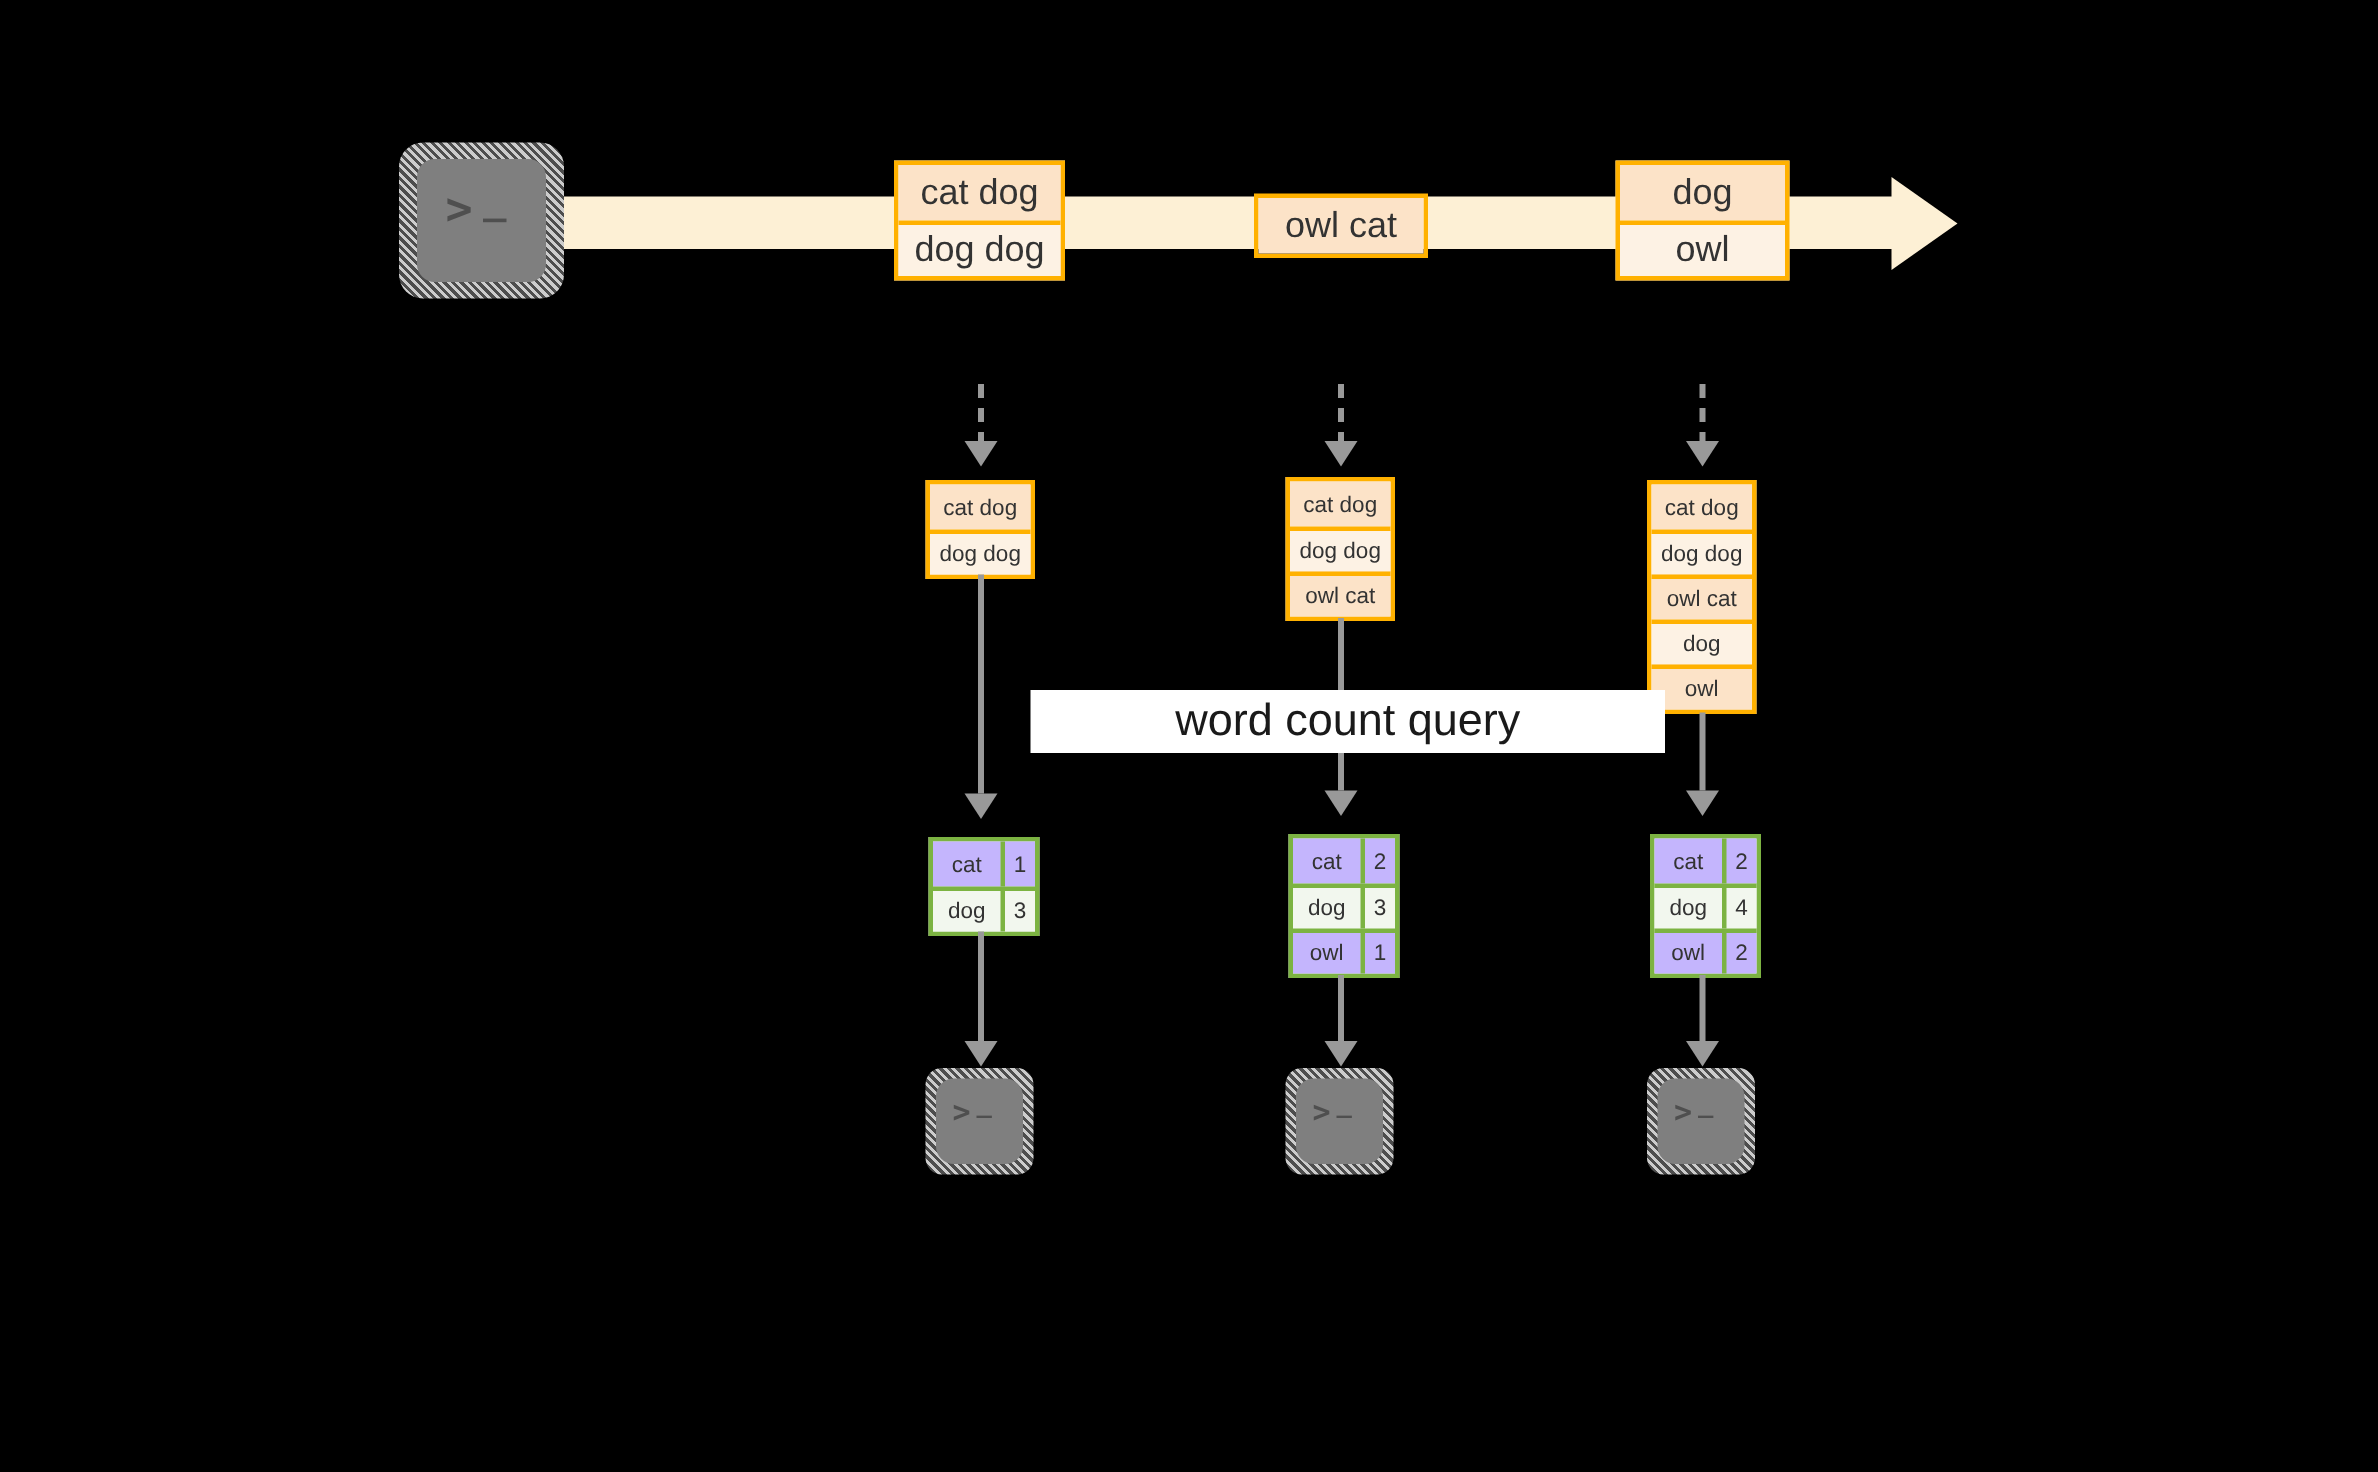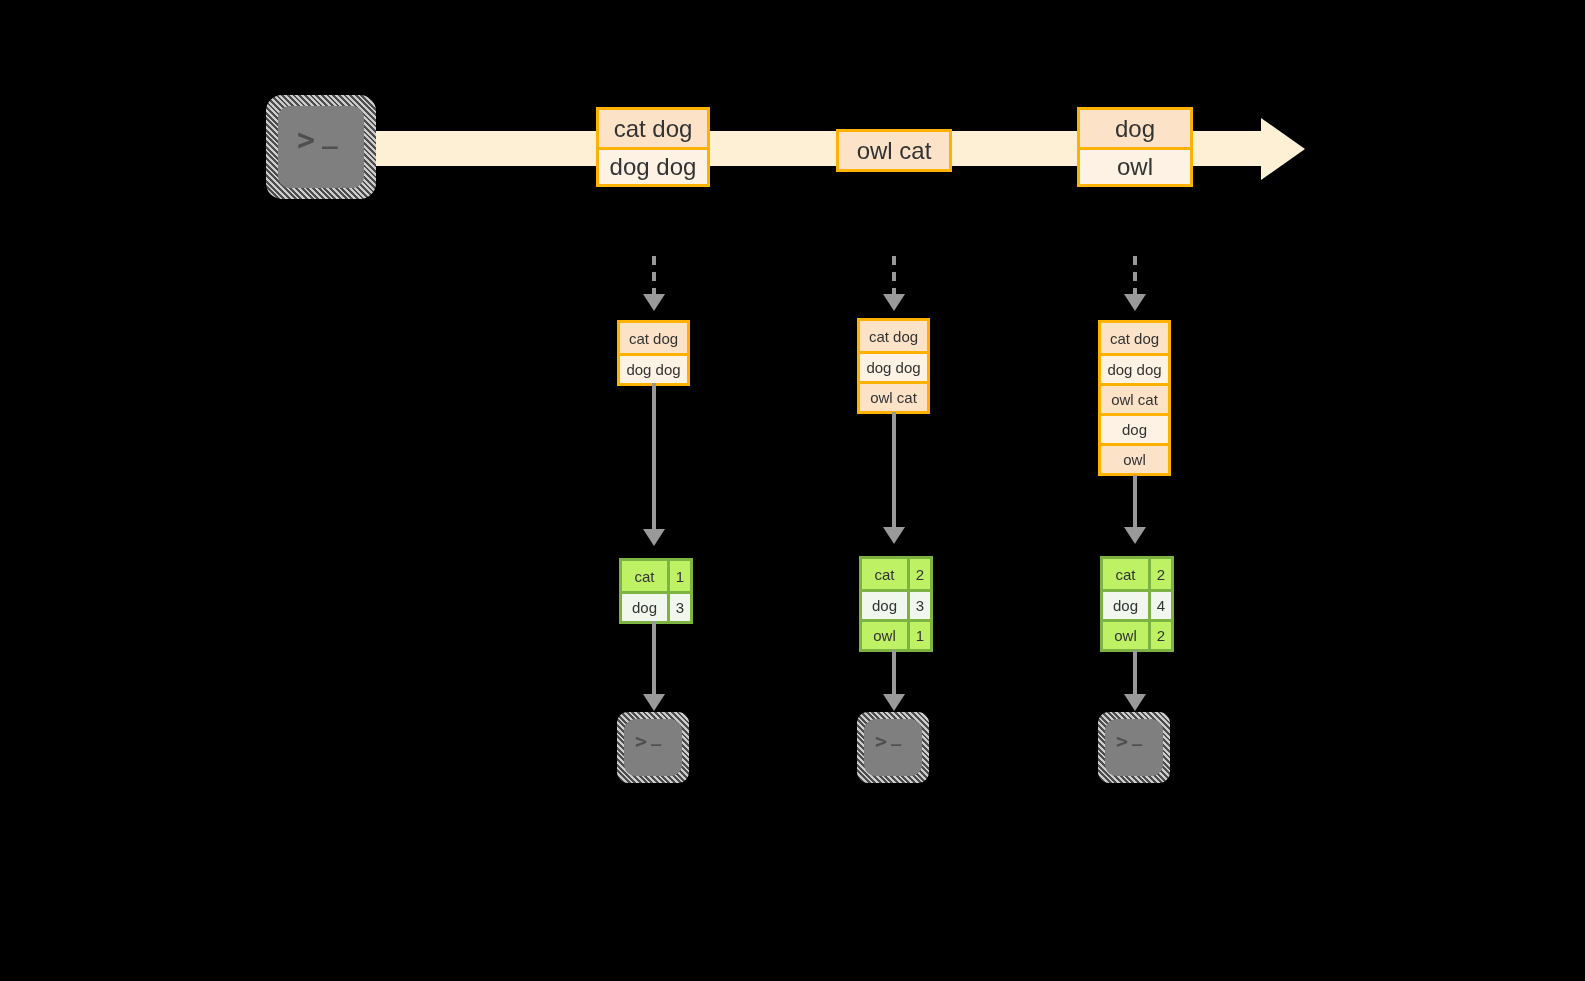--- a/index.html
+++ b/index.html
@@ -80,21 +80,21 @@
     box-sizing:border-box;
     height:30px;
   }
   .gbox .grow + .grow{border-top:3px solid #7cb342;}
   .gbox .gc{
     box-sizing:border-box;
     display:flex;align-items:center;justify-content:center;
     font-size:15px;color:#333333;
     background:#f2f7ee;
   }
-  .gbox .grow.dark .gc{background:#bef264;}
+  .gbox .grow.dark .gc{background:#c4b5fd;}
   .gbox .gc.w{width:45px;}
   .gbox .gc.c{width:23px;border-left:3px solid #7cb342;}
 
   
   .vline{position:absolute;width:4px;background:#999999;}
   .vdash{
     position:absolute;width:4px;
     background:repeating-linear-gradient(
       to bottom,#999999 0px,#999999 9px,
       rgba(0,0,0,0) 9px,rgba(0,0,0,0) 16px);
@@ -247,14 +247,15 @@
   <div class="vline" style="left:1133px;top:650px;height:44px;"></div>
   <div class="vhead" style="left:1124px;top:694px;"></div>
 
   <div class="term" style="left:1098px;top:712px;width:72px;height:71px;">
     <div class="hatch" style="border-radius:11px;"></div>
     <div class="face" style="left:7px;top:7px;width:58px;height:57px;"></div>
     <span class="glyph" style="left:18px;top:19px;font-size:20px;">&gt;</span>
     <span class="glyph" style="left:34px;top:16px;font-size:17px;">_</span>
   </div>
 
+  <div class="qlabel" style="left:687px;top:460px;width:423px;height:42px;">word count query</div>
 
 </div>
 
 </body></html>

